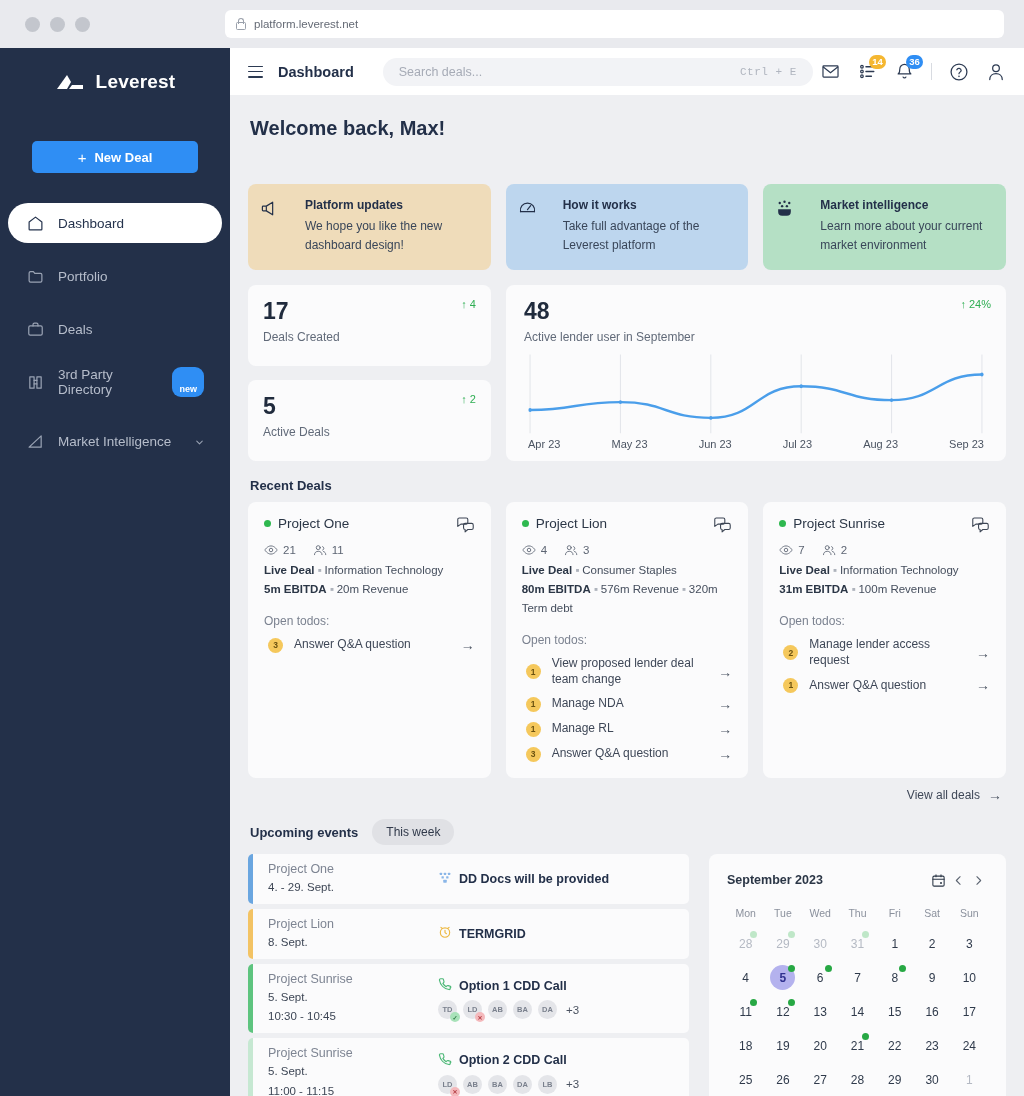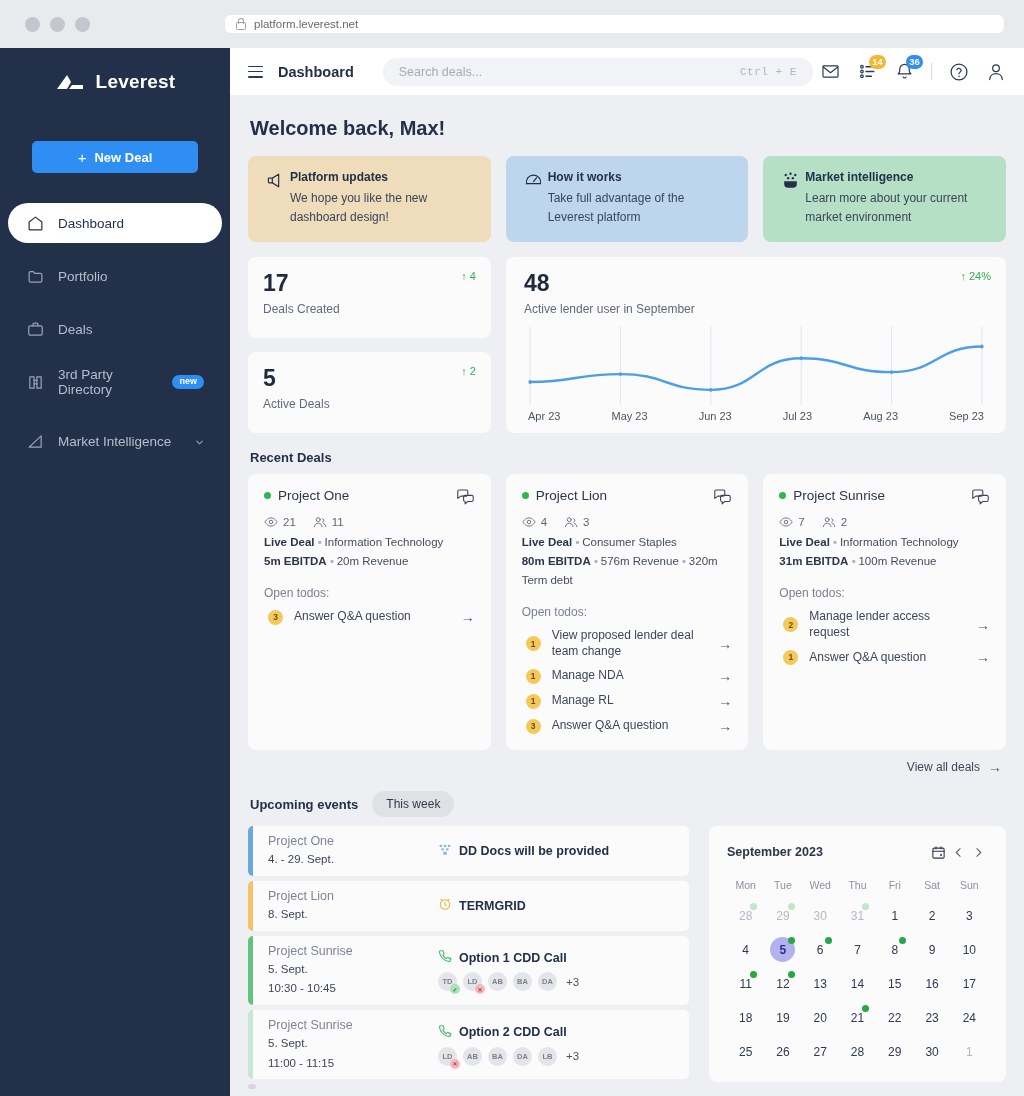--- a/index.html
+++ b/index.html
@@ -15,21 +15,21 @@
     height: 48px; width: 1024px;
     background: #e9eaee;
     display: flex; align-items: center;
     padding: 0 20px;
   }
   .traffic { display: flex; gap: 10px; margin-left: 5px; }
   .traffic i { width: 15px; height: 15px; border-radius: 50%; background: #c3c6cd; display: block; }
   .urlbar {
     margin-left: 135px;
     flex: 1;
-    height: 18px;
+    height: 28px;
     background: #fff;
     border-radius: 6px;
     display: flex; align-items: center;
     padding: 0 10px;
     gap: 9px;
   }
   .urlbar .url-text { font-size: 11.5px; color: #646a75; }
   .lock { width: 10px; height: 12px; position: relative; display:block; }
   .lock:before {
     content:""; position:absolute; left:1px; bottom:0; width:8px; height:6px;
@@ -68,21 +68,21 @@
     height: 40px; padding: 0 18px; margin-bottom: 13px;
     border-radius: 20px; cursor: pointer;
     color: #b6bdcb; font-size: 13.5px;
   }
   .nav-item .nav-ico { width: 18px; height: 18px; display:flex; align-items:center; justify-content:center; flex-shrink:0; }
   .nav-item.active { background: #fff; color: #25334d; font-weight: 500; }
   .nav-item.active .nav-ico svg { stroke: #25334d; }
   .nav-label { flex: 1; }
   .badge-new {
     background: #2f8ef4; color: #fff; font-size: 9px; font-weight: 700;
-    padding: 2px 7px 3px; border-radius: 9px; line-height: 1;
+    padding: 18px 7px 3px; border-radius: 9px; line-height: 1;
   }
   .chev-down { width:10px; height:10px; }
 
   
   .main { flex: 1; background: #eeeff2; display:flex; flex-direction: column; min-width:0; }
 
   .topbar {
     height: 47px; background: #fff; display: flex; align-items: center;
     padding: 0 18px 0 18px; gap: 0; flex-shrink:0;
   }
@@ -112,21 +112,21 @@
   .cnt.amber { background: #f5b731; }
   .cnt.blue  { background: #2f8ef4; }
   .vdiv { width: 1px; height: 17px; background: #d8dbe1; }
 
   .content { flex:1; overflow: hidden; padding: 18px 18px 0 18px; }
 
   .welcome { font-size: 20px; font-weight: 700; color: #233049; margin: 4px 0 16px 2px; }
 
   
   .promos { display: flex; gap: 15px; }
-  .promo { flex:1; border-radius: 8px; padding: 14px 18px 16px; display:flex; gap: 4px; cursor:pointer; }
+  .promo { flex:1; border-radius: 8px; padding: 14px 12px 16px; display:flex; gap: 25px; cursor:pointer;margin-top:28px; }
   .promo.tan   { background: #efdcba; }
   .promo.blue  { background: #bdd6ee; }
   .promo.green { background: #b5e0c5; }
   .promo-ico { width: 20px; flex-shrink:0; padding-top: 1px; }
   .promo-h { font-size: 12px; font-weight: 700; color: #233049; margin-bottom: 5px; }
   .promo-p { font-size: 12px; color: #394659; line-height: 1.55; }
 
   
   .stats { display:flex; gap: 15px; margin-top: 15px; }
   .statcol { width: 243px; display:flex; flex-direction:column; gap: 14px; flex-shrink:0; }

